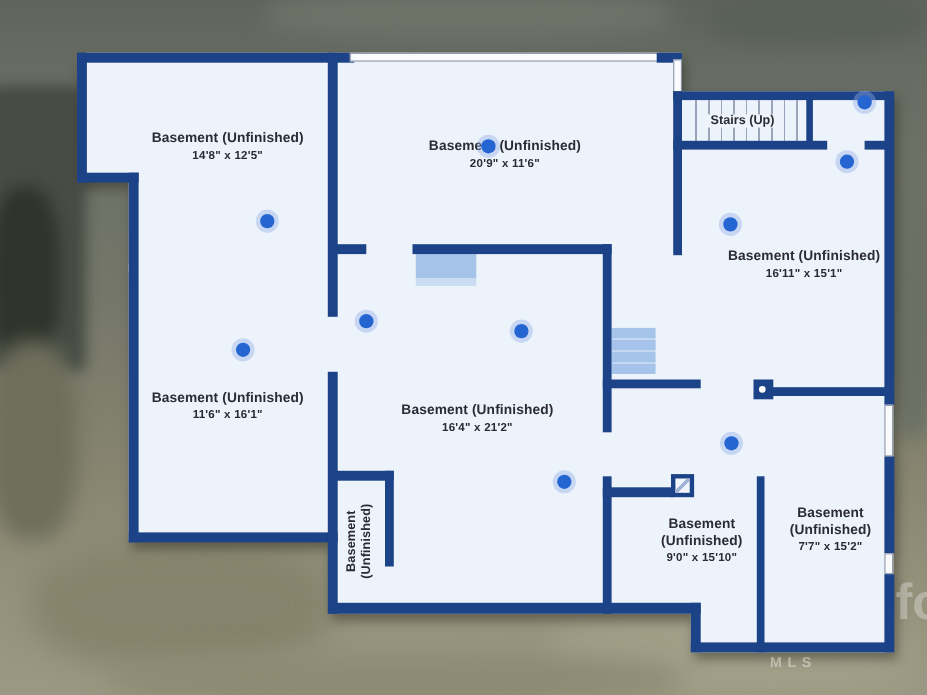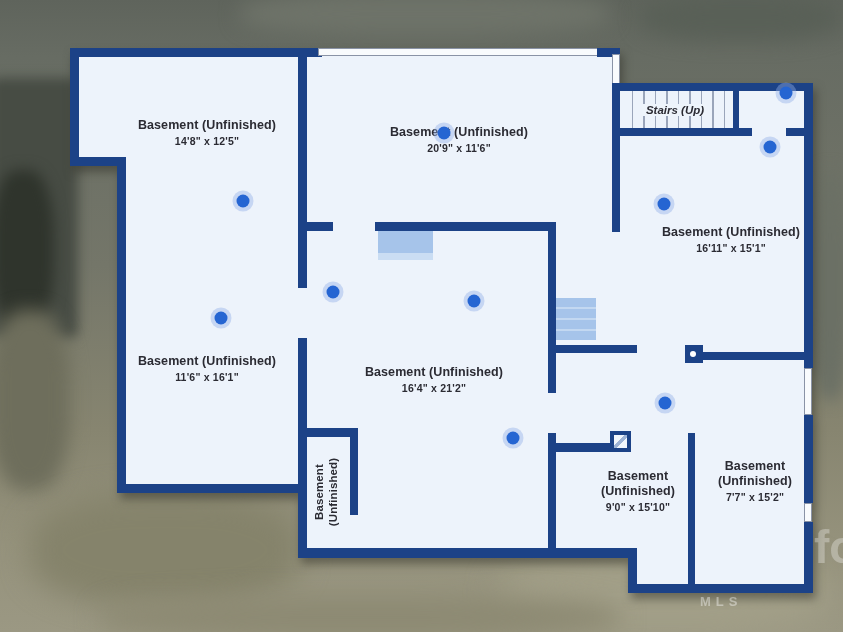--- a/index.html
+++ b/index.html
@@ -117,21 +117,21 @@
     <div class="w" style="left:350px;top:428px;width:8px;height:87px;"></div>
 
     <div class="lbl" style="left:207px;top:133px;width:230px;">
       <div class="t">Basement (Unfinished)</div>
       <div class="d">14'8" x 12'5"</div>
     </div>
     <div class="lbl" style="left:459px;top:140px;width:240px;">
       <div class="t">Basement (Unfinished)</div>
       <div class="d">20'9" x 11'6"</div>
     </div>
-    <div class="stairslbl" style="left:675px;top:110px;font-style:italic;">Stairs (Up)</div>
+    <div class="stairslbl" style="left:675px;top:110px;">Stairs (Up)</div>
     <div class="lbl" style="left:731px;top:240px;width:210px;">
       <div class="t">Basement (Unfinished)</div>
       <div class="d">16'11" x 15'1"</div>
     </div>
     <div class="lbl" style="left:207px;top:369px;width:210px;">
       <div class="t">Basement (Unfinished)</div>
       <div class="d">11'6" x 16'1"</div>
     </div>
     <div class="lbl" style="left:434px;top:380px;width:230px;">
       <div class="t">Basement (Unfinished)</div>

